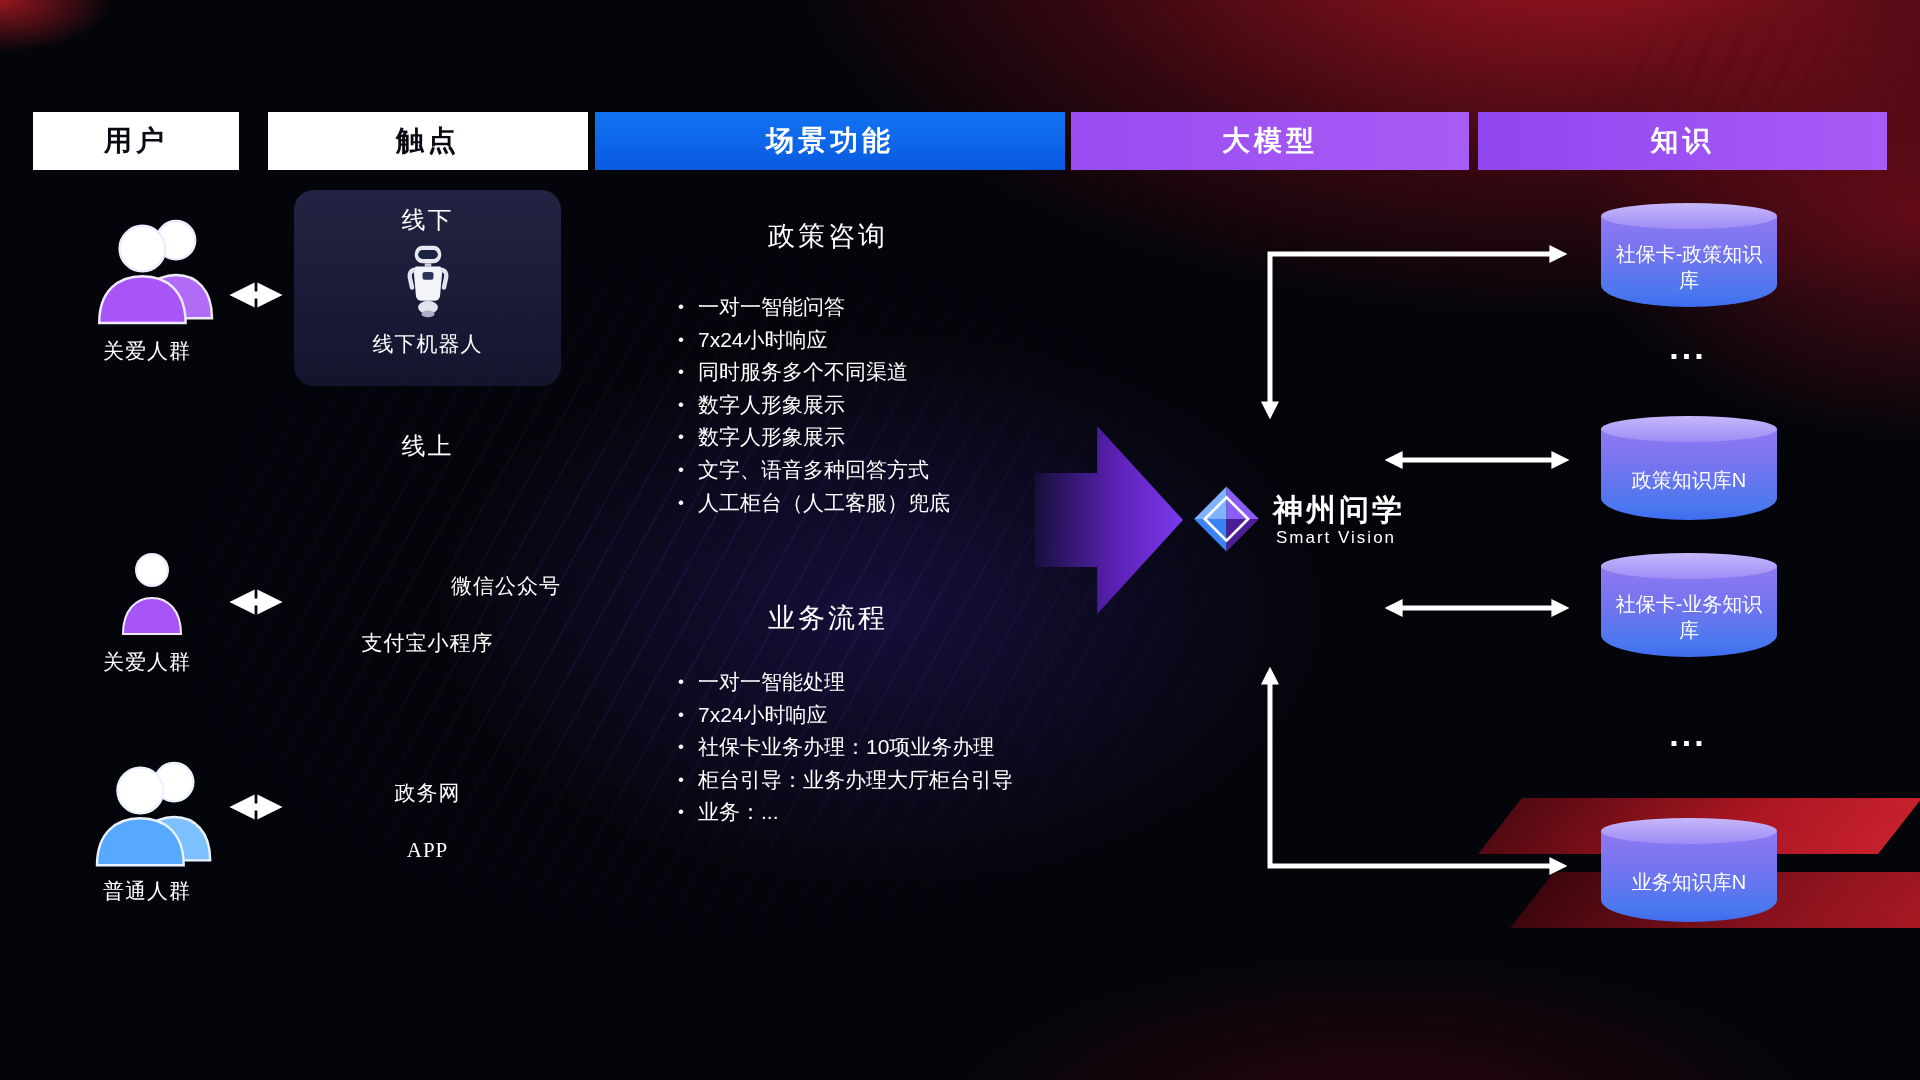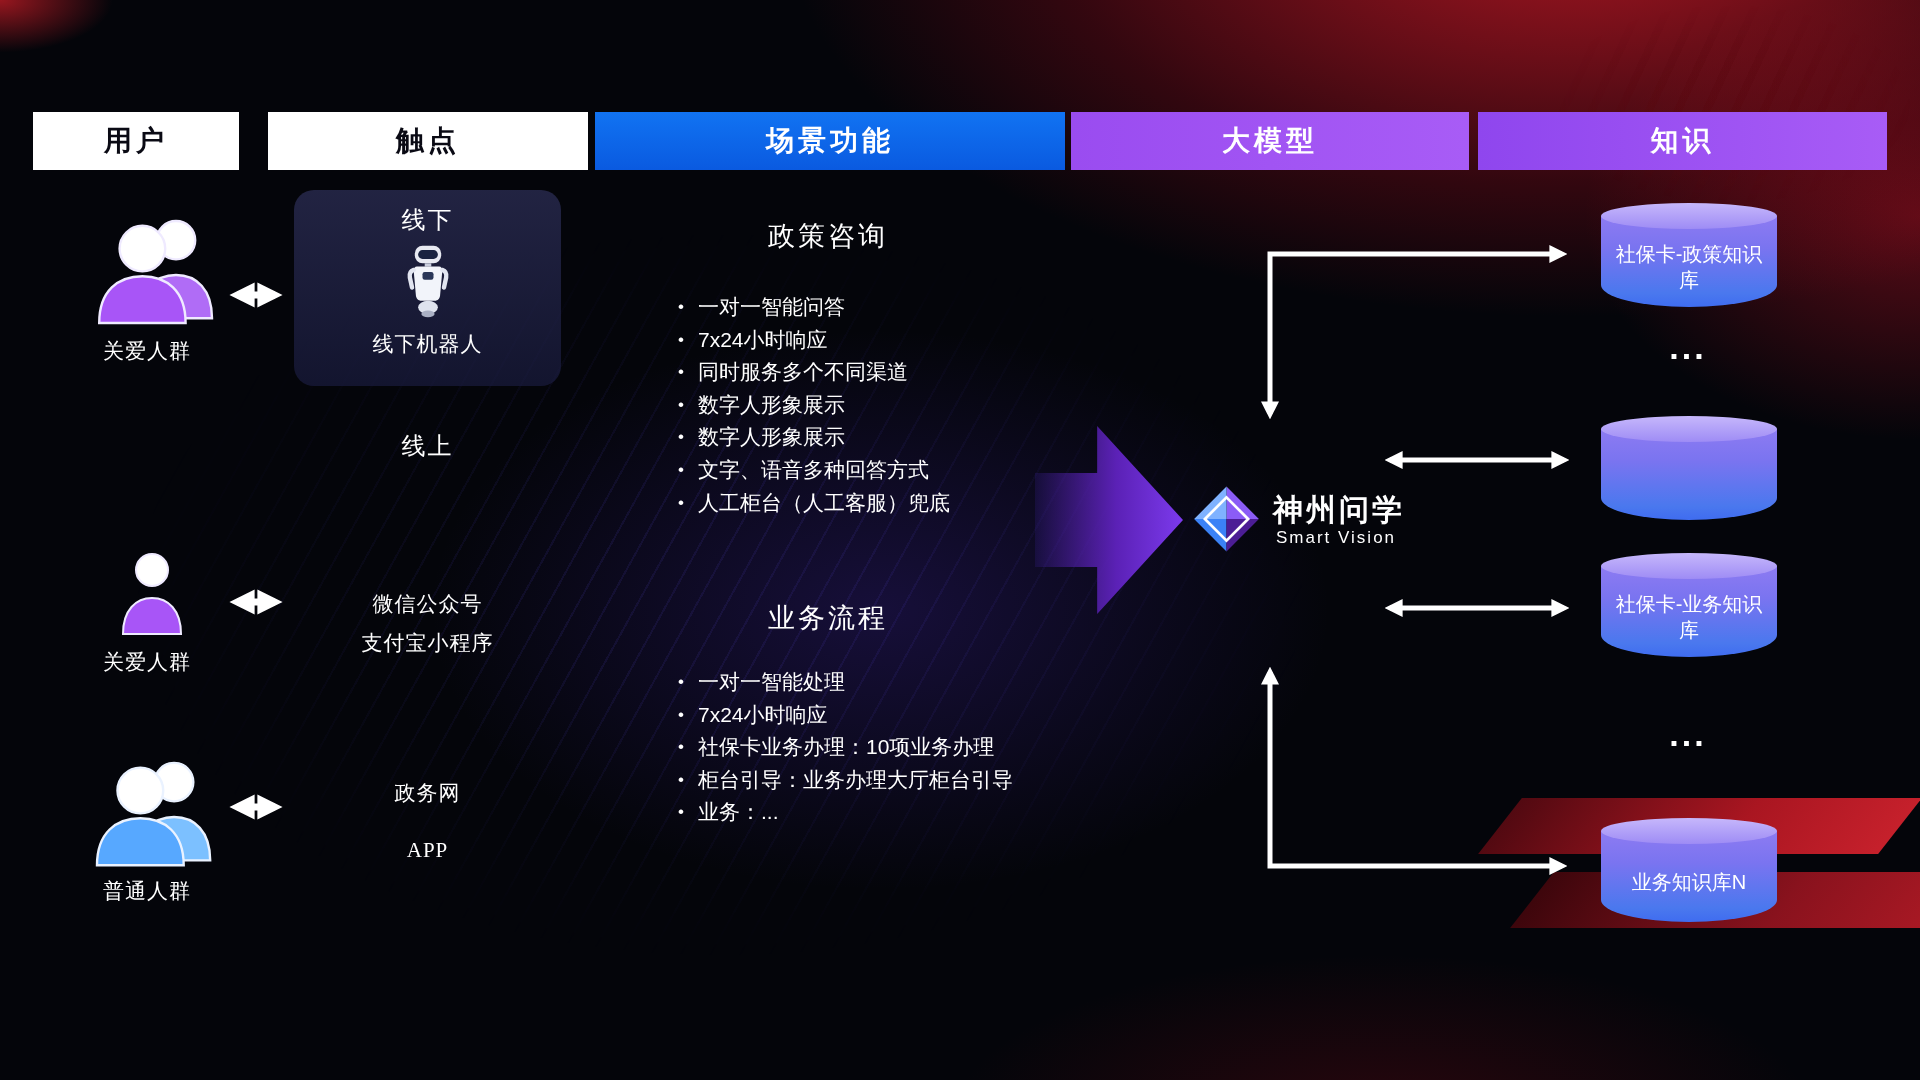--- a/index.html
+++ b/index.html
@@ -136,21 +136,21 @@
       <path d="M10,21 h20 c2,0 3,1.5 3,4 l-2,22 c-0.3,3 -2,5 -5,5 h-12 c-3,0 -4.7,-2 -5,-5 l-2,-22 c0,-2.5 1,-4 3,-4 z" fill="#f2f4fa"></path>
       <rect x="15" y="26" width="10" height="7" rx="2" fill="#2a3658"></rect>
       <path d="M7,24 c-3,1 -4,4 -3.5,7 l2,9" stroke="#e2e5f0" stroke-width="4" fill="none" stroke-linecap="round"></path>
       <path d="M33,24 c3,1 4,4 3.5,7 l-2,9" stroke="#e2e5f0" stroke-width="4" fill="none" stroke-linecap="round"></path>
       <ellipse cx="20" cy="58" rx="9" ry="6" fill="#dfe3ee"></ellipse>
       <ellipse cx="20" cy="64" rx="6" ry="3" fill="#aab0c4"></ellipse>
     </svg>
     <div class="offline-robot-label">线下机器人</div>
   </div>
   <div class="tp-label big" style="top:430px;">线上</div>
-  <div class="tp-label" style="top:590px;">微信公众号</div>
+  <div class="tp-label" style="top:572px;text-align:right;">微信公众号</div>
   <div class="tp-label" style="top:629px;">支付宝小程序</div>
   <div class="tp-label" style="top:779px;">政务网</div>
   <div class="tp-label" style="top:838px;font-family:Liberation Serif, serif;">APP</div>
 
   <div class="scen-title" style="top:218px;">政策咨询</div>
   <ul class="bullets" style="top:291px;">
     <li>一对一智能问答</li>
     <li>7x24小时响应</li>
     <li>同时服务多个不同渠道</li>
     <li>数字人形象展示</li>
@@ -180,20 +180,21 @@
 
   <div class="cylinder" style="left:1601px;top:203px;">
     <div class="cyl-body"></div>
     <div class="cyl-top"></div>
     <div class="cyl-label">社保卡-政策知识库</div>
   </div>
   <div class="dots" style="top:330px;">...</div>
   <div class="cylinder" style="left:1601px;top:416px;">
     <div class="cyl-body"></div>
     <div class="cyl-top"></div>
+    <div class="cyl-label">政策知识库N</div>
   </div>
   <div class="cylinder" style="left:1601px;top:553px;">
     <div class="cyl-body"></div>
     <div class="cyl-top"></div>
     <div class="cyl-label">社保卡-业务知识库</div>
   </div>
   <div class="dots" style="top:717px;">...</div>
   <div class="cylinder" style="left:1601px;top:818px;">
     <div class="cyl-body"></div>
     <div class="cyl-top"></div>

